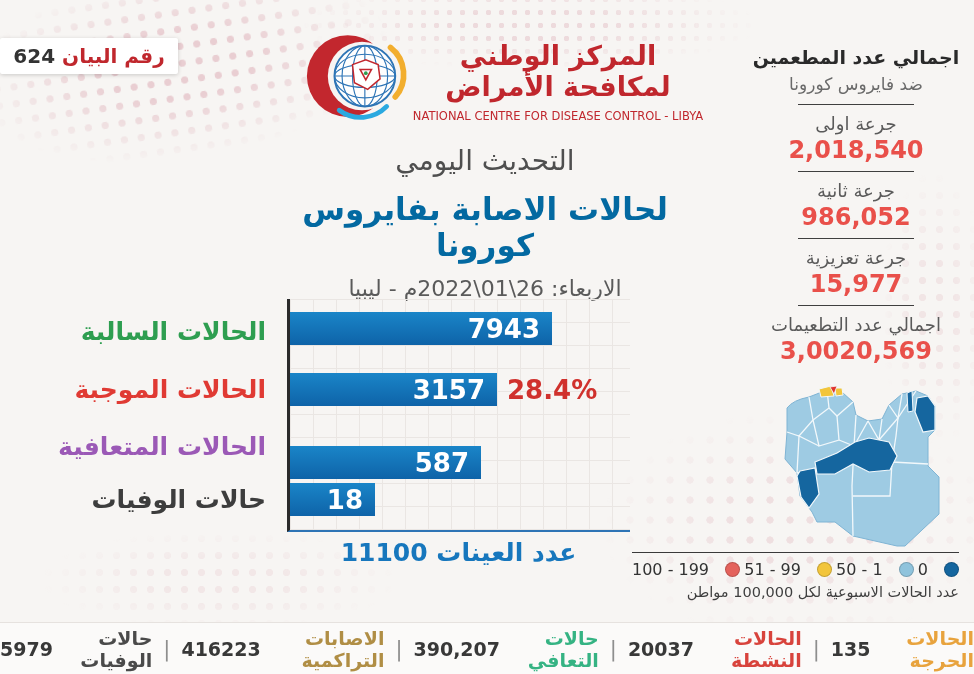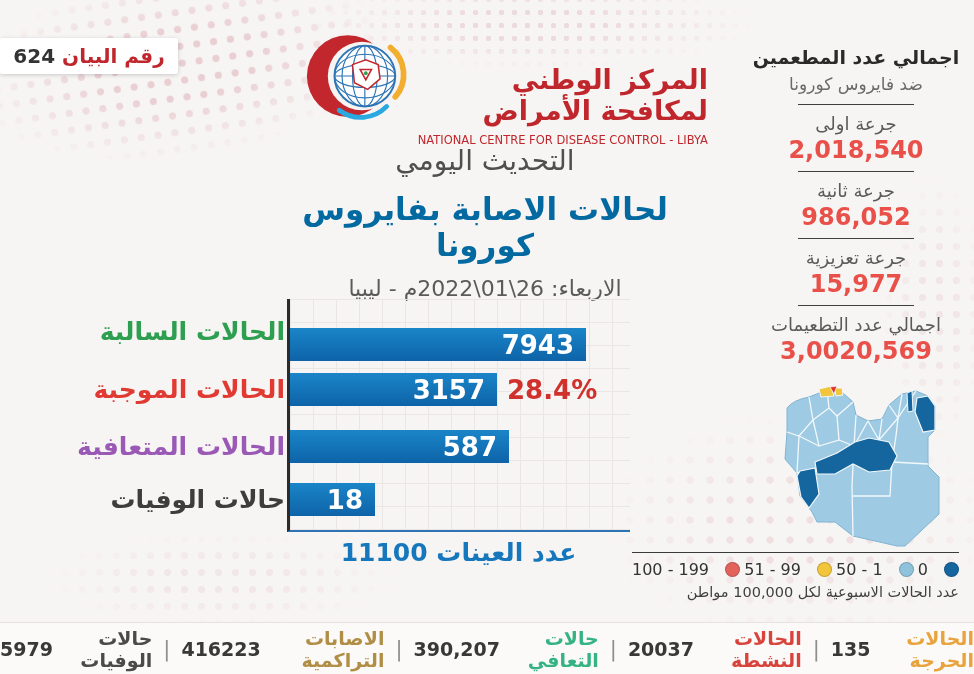--- a/index.html
+++ b/index.html
@@ -21,40 +21,40 @@
 
   
   #badge { position:absolute; left:0; top:38px; width:178px; height:36px; background:#FFFFFF;
            border-radius:2px; box-shadow:0 1px 4px rgba(0,0,0,.18); display:flex; align-items:center;
            justify-content:center; gap:7px; direction:rtl; font-weight:bold; font-size:20px; }
   #badge .lbl { color:#C0272D; }
   #badge .num { color:#333333; }
 
   
   #logo-mark { position:absolute; left:305px; top:26px; width:114px; height:102px; }
-  #logo-text { position:absolute; left:408px; top:40px; width:300px; text-align:right;margin-top:24px; }
+  #logo-text { position:absolute; left:408px; top:40px; width:300px; text-align:center; }
   #logo-text .ar { color:#C0272D; font-weight:bold; font-size:27px; line-height:1.15; direction:rtl; }
   #logo-text .en { color:#C0272D; font-weight:normal; font-size:11.5px; white-space:nowrap; margin-top:7px; }
 
   
   #titles { position:absolute; left:270px; top:144px; width:430px; text-align:center; direction:rtl; }
   #titles .t1 { font-size:28px; color:#4F4F4F; }
   #titles .t2 { font-size:31px; font-weight:bold; color:#0369a1; margin-top:14px; }
   #titles .t3 { font-size:22px; color:#5A5A5A; margin-top:13px; }
 
   
   #plot { position:absolute; left:287px; top:299px; width:343px; height:233px;
           border-left:3px solid #2B2B2B; border-bottom:2px solid #2E74B5;
           background-image:linear-gradient(to right,#EAE6E3 1px,transparent 1px),
                            linear-gradient(to bottom,#EAE6E3 1px,transparent 1px);
           background-size:23px 23px; }
   .bar { position:absolute; left:0; height:33px; background:linear-gradient(180deg,#1A85C8,#0E63A8);
          display:flex; align-items:center; justify-content:flex-end; padding-right:12px;
          color:#FFFFFF; font-weight:bold; font-size:26px; }
-  #labels { position:absolute; left:45px; top:299px; width:240px; height:233px; }
+  #labels { position:absolute; left:26px; top:299px; width:240px; height:233px; }
   .bar-label { position:absolute; right:0; width:240px; text-align:right; direction:rtl;
                font-weight:bold; font-size:25px; line-height:33px; }
   #pct { position:absolute; left:507px; top:375px; font-weight:bold; font-size:26px;
          color:#D0312D; direction:ltr; }
   #samples { position:absolute; left:287px; top:538px; width:343px; text-align:center;
              direction:rtl; color:#1777BD; font-weight:bold; font-size:25px; }
 
   
   #sidebar { position:absolute; left:736px; top:0; width:240px; height:620px; direction:rtl; }
   .sb { position:absolute; left:0; right:0; text-align:center; }
@@ -130,27 +130,27 @@
     <div class="t3">الاربعاء: 26\01\2022م - ليبيا</div>
   </div>
 
   <div id="labels">
     <div class="bar-label" style="top: 16px; color: rgb(46, 158, 80);">الحالات السالبة</div>
     <div class="bar-label" style="top: 74px; color: rgb(224, 58, 51);">الحالات الموجبة</div>
     <div class="bar-label" style="top: 131px; color: rgb(155, 89, 182);">الحالات المتعافية</div>
     <div class="bar-label" style="top: 184px; color: rgb(61, 61, 61);">حالات الوفيات</div>
   </div>
   <div id="plot">
-    <div class="bar" style="top:29px;width:296px">
+    <div class="bar" style="top:13px;width:262px">
       <span>7943</span>
     </div>
     <div class="bar" style="top:74px;width:207px">
       <span>3157</span>
     </div>
-    <div class="bar" style="top:131px;width:219px">
+    <div class="bar" style="top:147px;width:191px">
       <span>587</span>
     </div>
     <div class="bar" style="top:184px;width:85px">
       <span>18</span>
     </div>
   </div>
   <div id="pct" style="color: rgb(208, 49, 45);">28.4%</div>
   <div id="samples">عدد العينات 11100</div>
 
   <div id="sidebar">

